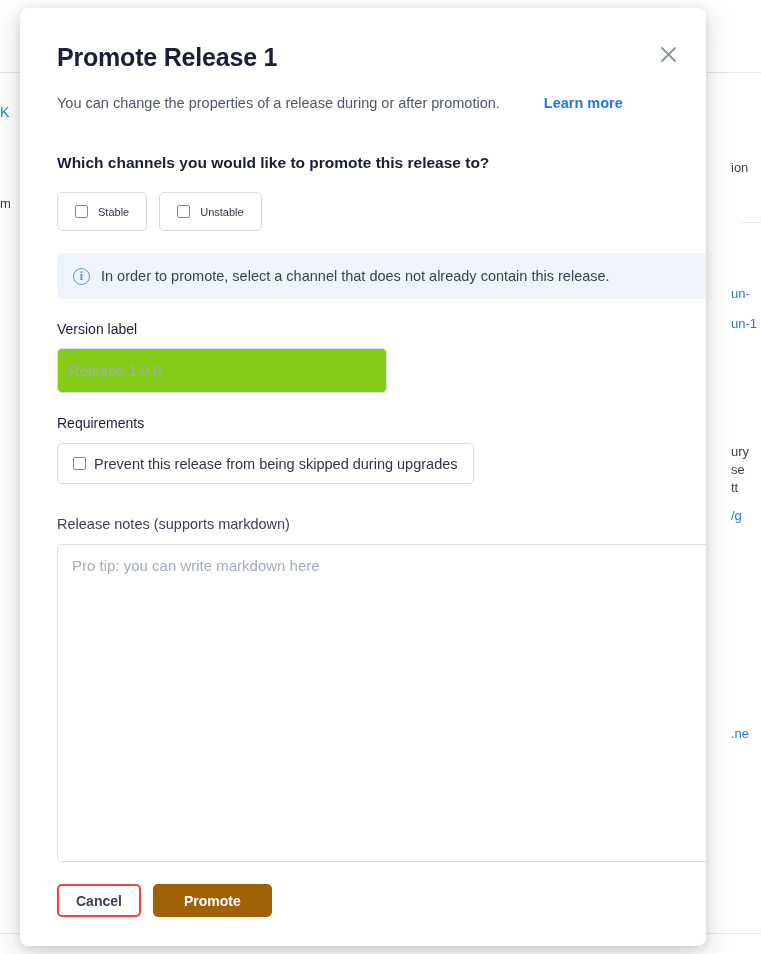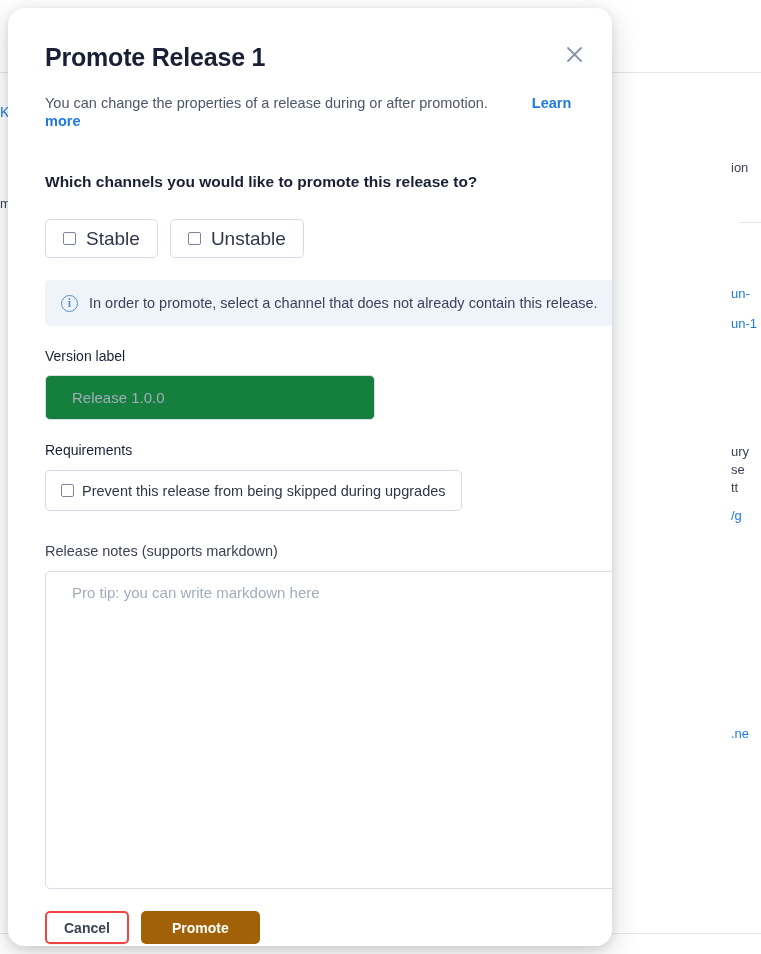--- a/index.html
+++ b/index.html
@@ -67,26 +67,26 @@
     position: absolute;
     left: 0; right: 0;
     top: 72px;
     height: 1px;
     background: #e6e6e6;
   }
 
   
   .modal {
     position: absolute;
-    left: 8px;
+    left: 20px;
     top: 8px;
-    width: 604px;
+    width: 686px;
     height: 938px;
     background: #ffffff;
-    border-radius: 16px;
+    border-radius: 8px;
     box-shadow: 0 8px 28px rgba(20,25,40,0.18), 0 2px 8px rgba(20,25,40,0.10);
     padding: 28px 28px 0 37px;
     overflow: hidden;
   }
 
   .modal-title {
     font-size: 25px;
     font-weight: bold;
     color: #1a1f36;
     letter-spacing: -0.2px;
@@ -136,24 +136,23 @@
   .channel-box {
     border: 1px solid #d5dbe4;
     border-radius: 5px;
     background: #ffffff;
     height: 39px;
     display: flex;
     align-items: center;
     padding: 0 17px;
     gap: 10px;
     cursor: pointer;
-    font-size: 19px;
+    font-size: 11px;
     color: #2b3murs;
     color: #31364a;
-    margin-top: 8px;
   }
   .cbox {
     width: 13px;
     height: 13px;
     border: 1px solid #7d8799;
     border-radius: 2px;
     background: #fff;
     flex: 0 0 auto;
   }
 
@@ -192,26 +191,26 @@
     font-weight: normal;
     color: #1a1f36;
   }
 
   .text-input {
     margin-top: 11px;
     width: 330px;
     height: 45px;
     border: 1px solid #d9dee6;
     border-radius: 5px;
-    padding: 0 26px;
+    padding: 0 11px;
     font-size: 15px;
     color: #1a1f36;
     font-family: "Liberation Sans", sans-serif;
     outline: none;
-    background: #15803d;
+    background: #84cc16;
   }
   .text-input::placeholder { color: #a3acbb; }
 
   .req-box {
     margin-top: 12px;
     border: 1px solid #d5dbe4;
     border-radius: 5px;
     height: 41px;
     display: inline-flex;
     align-items: center;
@@ -228,21 +227,21 @@
     font-size: 14.5px;
     color: #3c4257;
   }
 
   .textarea {
     margin-top: 12px;
     width: 683px;
     height: 318px;
     border: 1px solid #d9dee6;
     border-radius: 5px;
-    padding: 12px 26px;
+    padding: 12px 14px;
     font-size: 15px;
     color: #1a1f36;
     font-family: "Liberation Sans", sans-serif;
     resize: vertical;
     outline: none;
     background: #fff;
     display: block;
   }
   .textarea::placeholder { color: #a3acbb; }
 

